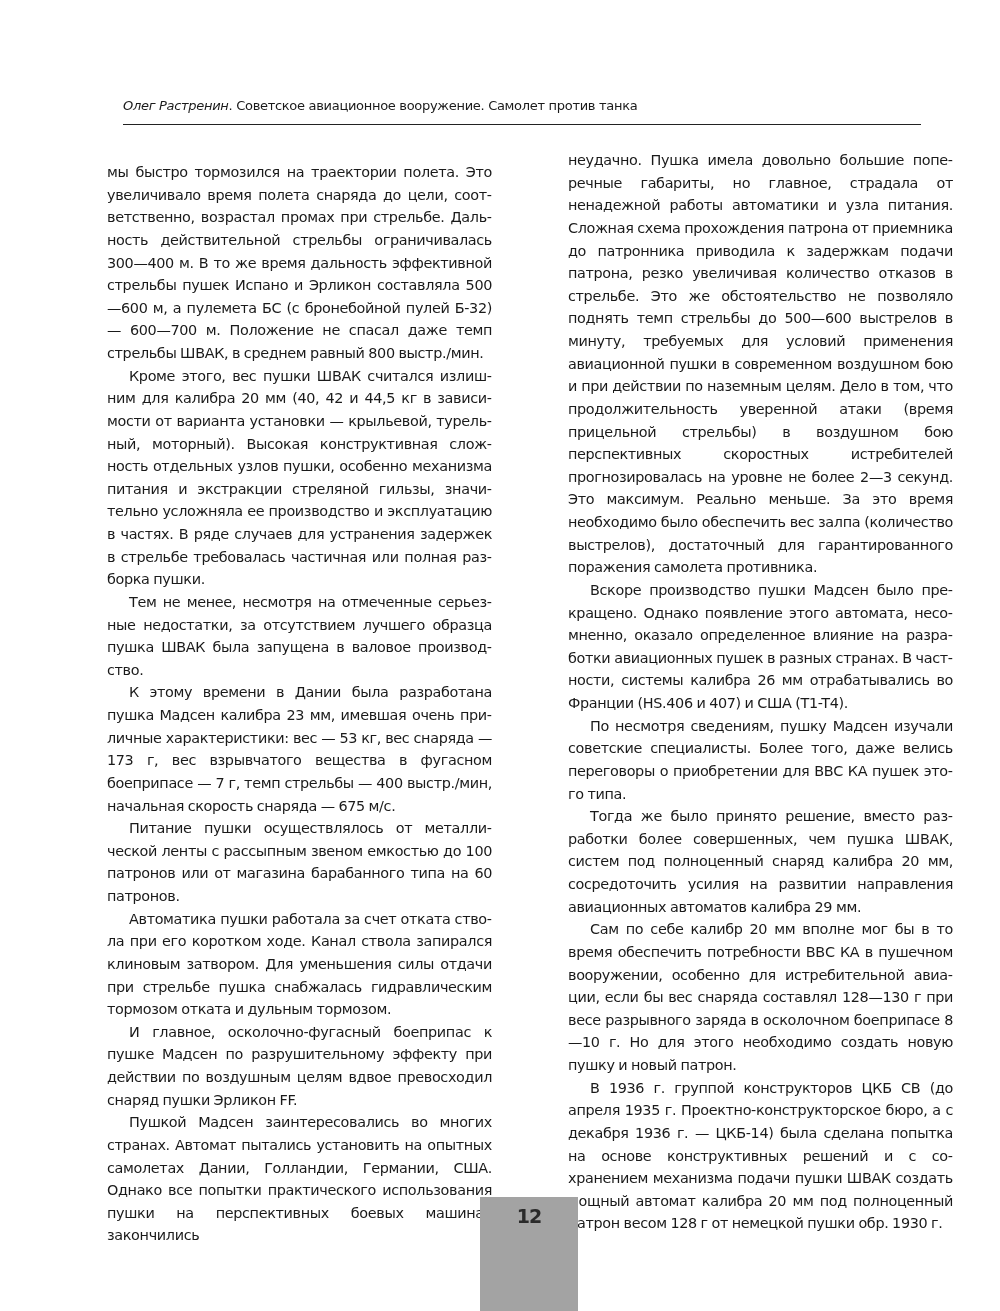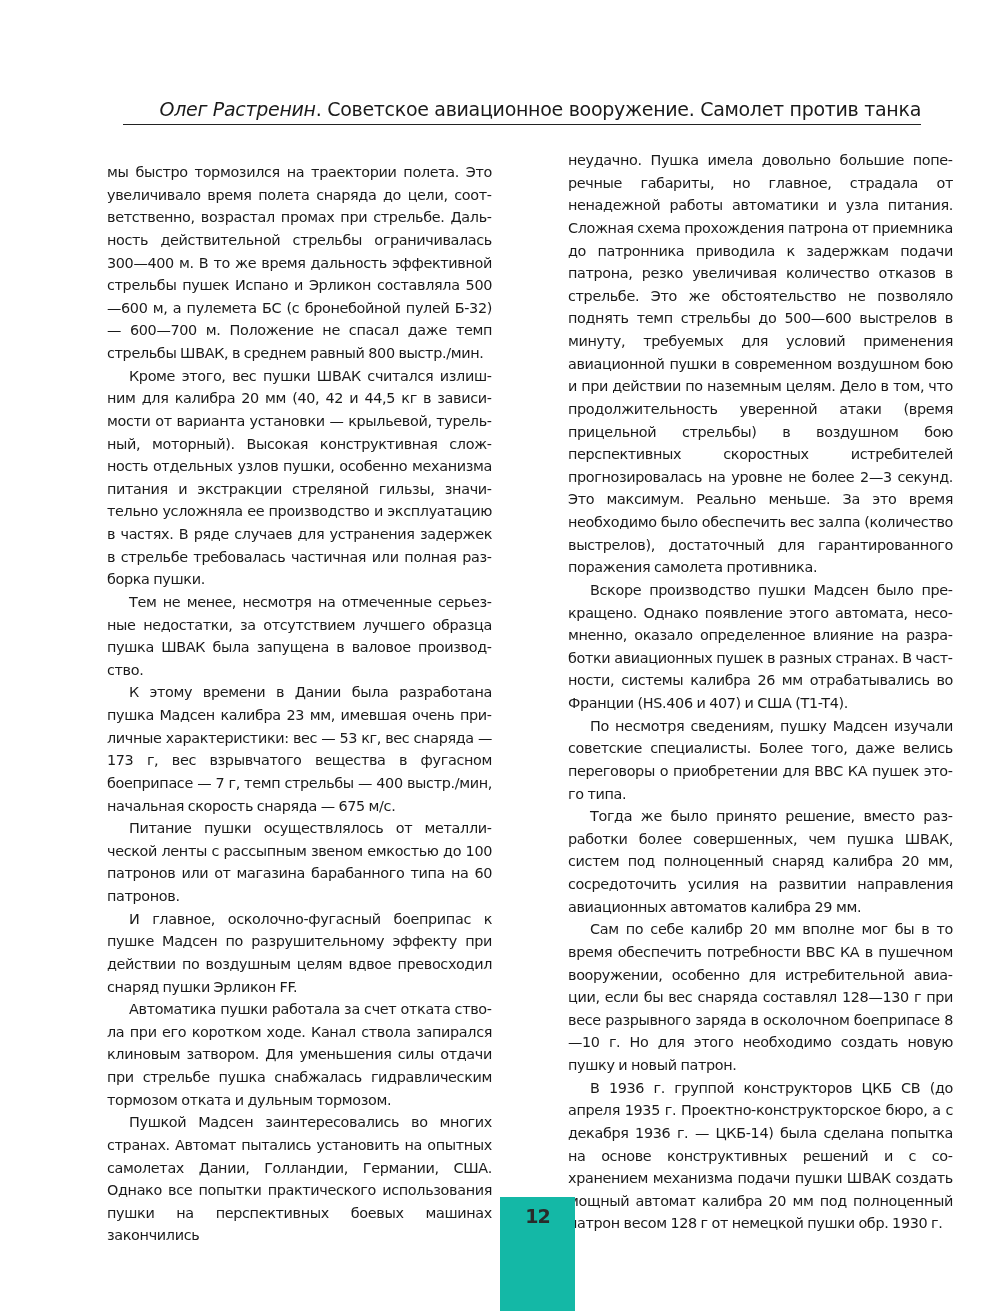--- a/index.html
+++ b/index.html
@@ -13,22 +13,22 @@
       position: relative;
       overflow: hidden;
       font-family: "DejaVu Sans", sans-serif;
       color: #1a1a1a;
     }
     .running-head {
       position: absolute;
       left: 123px;
       top: 98px;
       width: 798px;
-      text-align: right;
-      font-size: 19px;
+      text-align: left;
+      font-size: 13px;
       letter-spacing: -0.3px;
       color: #1a1a1a;
     }
     .running-head .author {
       font-style: italic;
     }
     .head-rule {
       position: absolute;
       left: 123px;
       top: 124px;
@@ -54,24 +54,23 @@
       text-indent: 0;
       hyphens: manual;
     }
     .column p.indent {
       text-indent: 22px;
     }
     .page-tab {
       position: absolute;
       left: 480px;
       top: 1197px;
-      width: 75px;
+      width: 98px;
       height: 114px;
-      background: #14b8a6;
-      margin-left: 20px;
+      background: #a3a3a3;
     }
     .page-number {
       position: absolute;
       left: 0;
       top: 8px;
       width: 100%;
       text-align: center;
       font-family: "DejaVu Sans", sans-serif;
       font-weight: bold;
       font-size: 19px;
@@ -84,22 +83,22 @@
 
 <div class="running-head"><span class="author">Олег Растренин</span><span>. Советское авиационное вооружение. Самолет против танка</span></div>
 <div class="head-rule"></div>
 
 <div class="column col-left">
   <p>мы быстро тормозился на траектории полета. Это увеличивало время полета снаряда до цели, соот­ветственно, возрастал промах при стрельбе. Даль­ность действительной стрельбы ограничивалась 300—400 м. В то же время дальность эффективной стрельбы пушек Испано и Эрликон составляла 500—600 м, а пулемета БС (с бронебойной пулей Б-32) — 600—700 м. Положение не спасал даже темп стрель­бы ШВАК, в среднем равный 800 выстр./мин.</p>
   <p class="indent">Кроме этого, вес пушки ШВАК считался излиш­ним для калибра 20 мм (40, 42 и 44,5 кг в зависи­мости от варианта установки — крыльевой, турель­ный, моторный). Высокая конструктивная слож­ность отдельных узлов пушки, особенно механизма питания и экстракции стреляной гильзы, значи­тельно усложняла ее производство и эксплуатацию в частях. В ряде случаев для устранения задержек в стрельбе требовалась частичная или полная раз­борка пушки.</p>
   <p class="indent">Тем не менее, несмотря на отмеченные серьез­ные недостатки, за отсутствием лучшего образца пушка ШВАК была запущена в валовое производ­ство.</p>
   <p class="indent">К этому времени в Дании была разработана пушка Мадсен калибра 23 мм, имевшая очень при­личные характеристики: вес — 53 кг, вес снаря­да — 173 г, вес взрывчатого вещества в фугасном боеприпасе — 7 г, темп стрельбы — 400 выстр./мин, начальная скорость снаряда — 675 м/с.</p>
   <p class="indent">Питание пушки осуществлялось от металли­ческой ленты с рассыпным звеном емкостью до 100 патронов или от магазина барабанного типа на 60 патронов.</p>
+  <p class="indent">Автоматика пушки работала за счет отката ство­ла при его коротком ходе. Канал ствола запирался клиновым затвором. Для уменьшения силы отдачи при стрельбе пушка снабжалась гидравлическим тормозом отката и дульным тормозом.</p>
   <p class="indent">И главное, осколочно-фугасный боеприпас к пушке Мадсен по разрушительному эффекту при действии по воздушным целям вдвое превосходил снаряд пушки Эрликон FF.</p>
-  <p class="indent">Автоматика пушки работала за счет отката ство­ла при его коротком ходе. Канал ствола запирался клиновым затвором. Для уменьшения силы отдачи при стрельбе пушка снабжалась гидравлическим тормозом отката и дульным тормозом.</p>
   <p class="indent">Пушкой Мадсен заинтересовались во многих странах. Автомат пытались установить на опытных самолетах Дании, Голландии, Германии, США. Одна­ко все попытки практического использования пуш­ки на перспективных боевых машинах закончились</p>
 </div>
 
 <div class="column col-right">
   <p>неудачно. Пушка имела довольно большие попе­речные габариты, но главное, страдала от ненадеж­ной работы автоматики и узла питания. Сложная схема прохождения патрона от приемника до па­тронника приводила к задержкам подачи патрона, резко увеличивая количество отказов в стрельбе. Это же обстоятельство не позволяло поднять темп стрельбы до 500—600 выстрелов в минуту, требуе­мых для условий применения авиационной пушки в современном воздушном бою и при действии по наземным целям. Дело в том, что продолжитель­ность уверенной атаки (время прицельной стрель­бы) в воздушном бою перспективных скоростных истребителей прогнозировалась на уровне не бо­лее 2—3 секунд. Это максимум. Реально меньше. За это время необходимо было обеспечить вес залпа (количество выстрелов), достаточный для гаранти­рованного поражения самолета противника.</p>
   <p class="indent">Вскоре производство пушки Мадсен было пре­кращено. Однако появление этого автомата, несо­мненно, оказало определенное влияние на разра­ботки авиационных пушек в разных странах. В част­ности, системы калибра 26 мм отрабатывались во Франции (HS.406 и 407) и США (T1-T4).</p>
   <p class="indent">По несмотря сведениям, пушку Мадсен изуча­ли советские специалисты. Более того, даже велись переговоры о приобретении для ВВС КА пушек это­го типа.</p>
   <p class="indent">Тогда же было принято решение, вместо раз­работки более совершенных, чем пушка ШВАК, систем под полноценный снаряд калибра 20 мм, сосредоточить усилия на развитии направления авиационных автоматов калибра 29 мм.</p>
   <p class="indent">Сам по себе калибр 20 мм вполне мог бы в то время обеспечить потребности ВВС КА в пушечном вооружении, особенно для истребительной авиа­ции, если бы вес снаряда составлял 128—130 г при весе разрывного заряда в осколочном боеприпасе 8—10 г. Но для этого необходимо создать новую пушку и новый патрон.</p>
   <p class="indent">В 1936 г. группой конструкторов ЦКБ СВ (до апреля 1935 г. Проектно-конструкторское бю­ро, а с декабря 1936 г. — ЦКБ-14) была сделана по­пытка на основе конструктивных решений и с со­хранением механизма подачи пушки ШВАК создать мощный автомат калибра 20 мм под полноценный патрон весом 128 г от немецкой пушки обр. 1930 г.</p>

